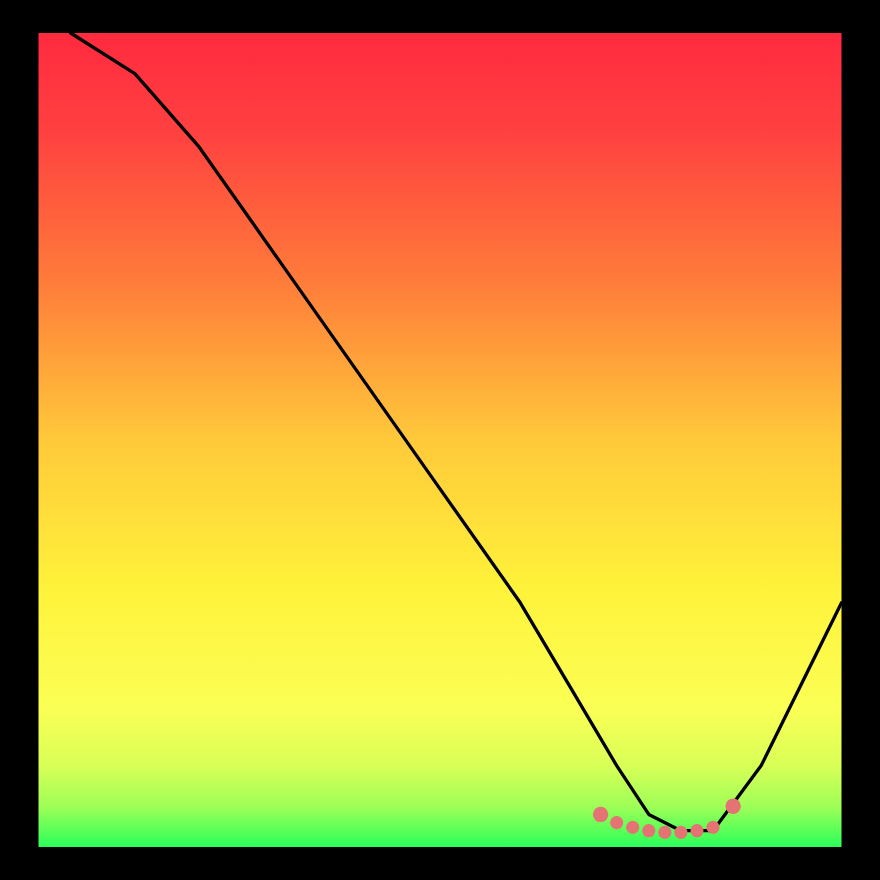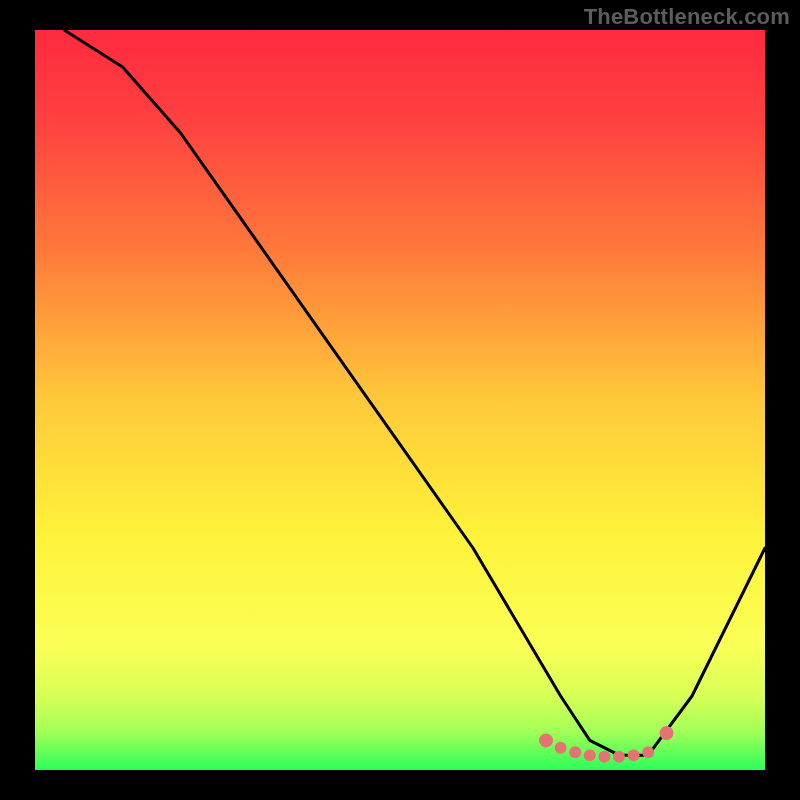--- a/index.html
+++ b/index.html
@@ -27,21 +27,20 @@
     user-select: none;
   }
   svg {
     display: block;
   }
 </style>
 </head>
 <body>
 
 <div class="wrap">
-  <div class="watermark">TheBottleneck.com</div>
   <svg id="chart-svg" width="800" height="800" viewBox="0 0 800 800">
     <defs>
       <linearGradient id="bg-grad" x1="0" y1="0" x2="0" y2="1">
           <stop offset="0%" stop-color="#ff2a3f"></stop>
           <stop offset="12%" stop-color="#ff4040"></stop>
           <stop offset="30%" stop-color="#ff7a3a"></stop>
           <stop offset="50%" stop-color="#ffc93a"></stop>
           <stop offset="68%" stop-color="#fff23a"></stop>
           <stop offset="83%" stop-color="#fbff55"></stop>
           <stop offset="90%" stop-color="#d8ff57"></stop>

